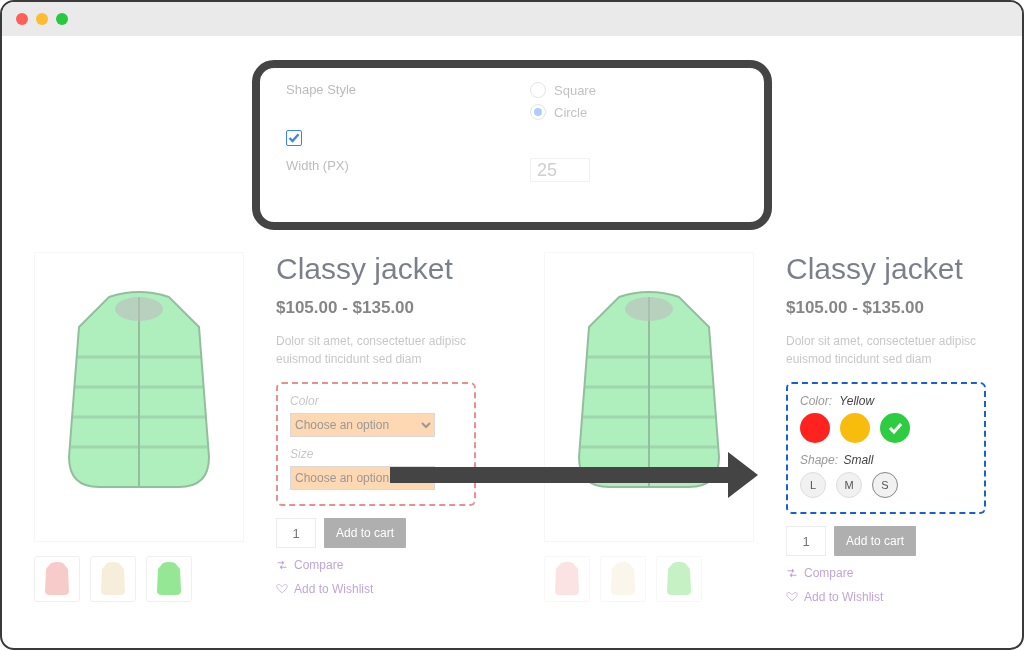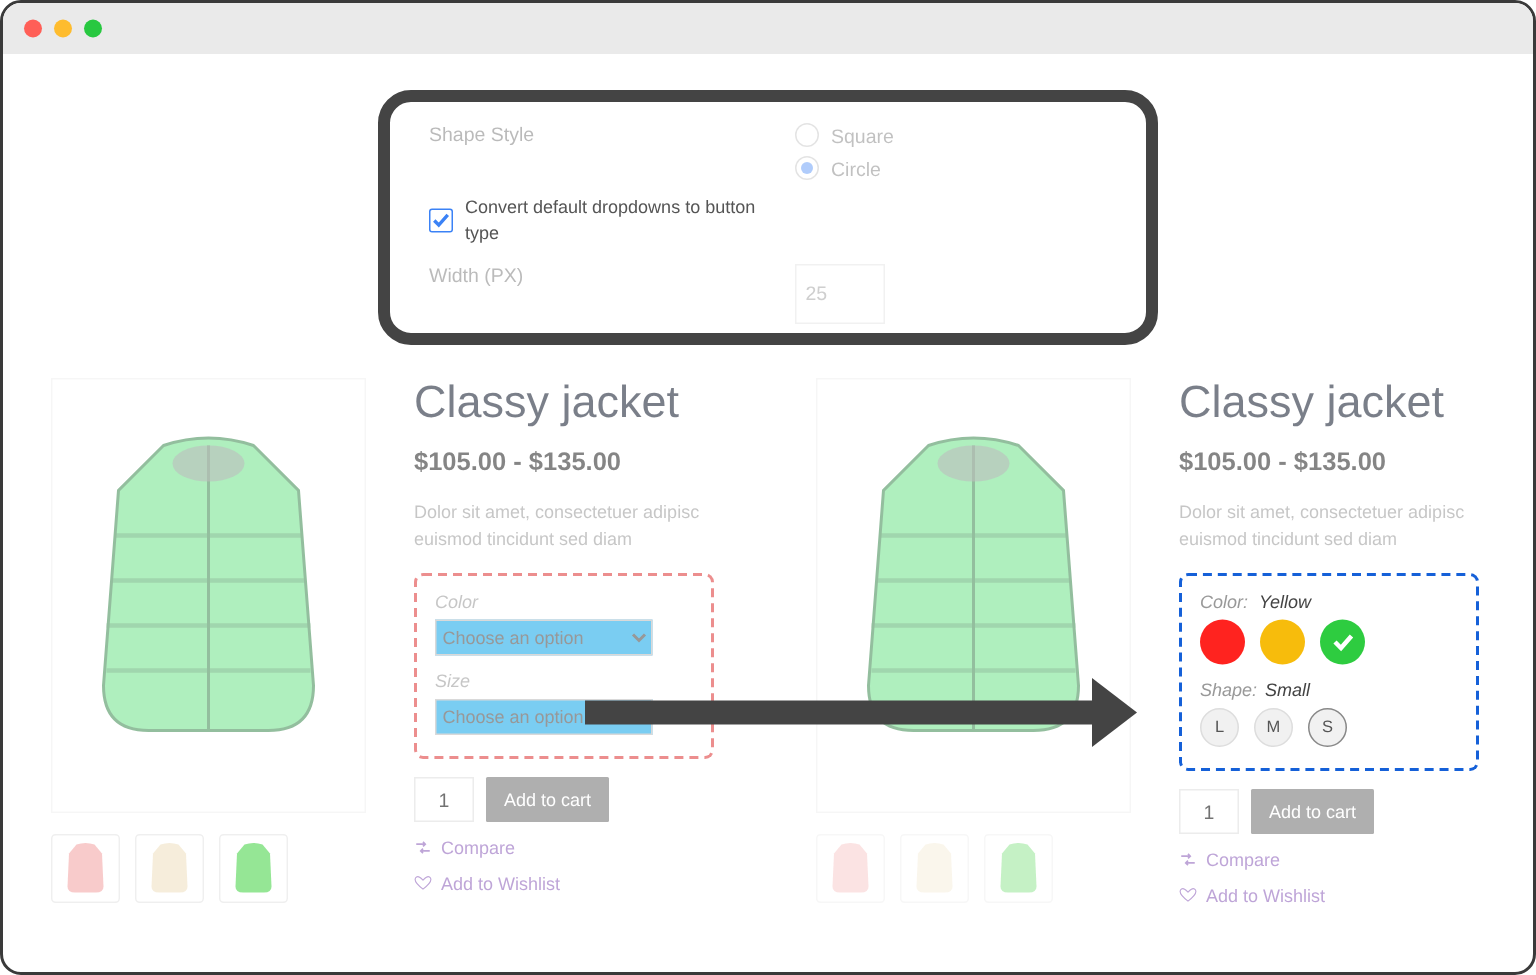--- a/index.html
+++ b/index.html
@@ -53,22 +53,22 @@
   }
   .radio-circle.sel::after { content:""; width:8px; height:8px; background:#3b82f6; border-radius:50%; }
   .checkbox {
     width:16px; height:16px; border:1px solid #3b82f6; border-radius:2px;
     display:flex; align-items:center; justify-content:center; flex-shrink:0;
   }
   .checkbox svg { width:12px; height:12px; stroke:#3b82f6; stroke-width:3; fill:none; }
   .check-label { font-size:12px; color:#555; max-width:200px; line-height:1.4; }
   .row-strong { color:#222; font-weight:500; }
   .width-input {
-    width: 60px; height: 40px; border:1px solid #ddd;
-    border-radius:0; padding:2px 6px; font-size:13px; color:#888;
+    width: 60px; height: 24px; border:1px solid #ddd;
+    border-radius:0; padding:2px 6px; font-size:18px; color:#888;
   }
 
   
   .products {
     position: absolute;
     top: 250px; left: 0; right:0; bottom:0;
     display: flex;
   }
   .side { flex:1; padding: 0 24px 0 32px; display:flex; }
   .side.left::after {
@@ -84,21 +84,21 @@
 
   .dashed-red {
     border: 2px dashed #d33; border-radius:6px; padding:10px 12px 14px; width: 200px;
     position: relative;
   }
   .dashed-blue {
     border: 2px dashed #1560d8; border-radius:6px; padding:10px 12px 14px; width: 200px;
   }
   .var-label { font-size:12px; color:#999; margin-bottom:5px;font-style:italic; }
   .native-select {
-    width:145px; height:24px; border:1px solid #bbb; background:#0ea5e9;
+    width:145px; height:24px; border:1px solid #bbb; background:#fdba74;
     font-size:12px; color:#444; margin-bottom:10px;
   }
 
   .swatch-line { display:flex; gap:10px; margin-bottom:10px; }
   .swatch {
     width:30px; height:30px; border-radius:50%;
     display:flex; align-items:center; justify-content:center;
   }
   .swatch.red { background:#ff231f; }
   .swatch.yellow { background:#f7bc0c; }
@@ -184,21 +184,20 @@
         </div>
       </div>
     </div>
     <div class="settings-row" style="align-items:center; margin-top:4px;">
       <div class="checkbox">
         <svg viewBox="0 0 16 16">
             <polyline points="2,8 6,12 14,3"></polyline>
           </svg>
       </div>
       <div style="width:8px"></div>
-      <div class="check-label">Convert default dropdowns to button type</div>
     </div>
     <div class="settings-row fade" style="margin-top:12px;">
       <div class="settings-label">Width (PX)</div>
       <input class="width-input" value="25" style="">
     </div>
   </div>
 
   <div class="arrow"></div>
 
   <div class="products">

